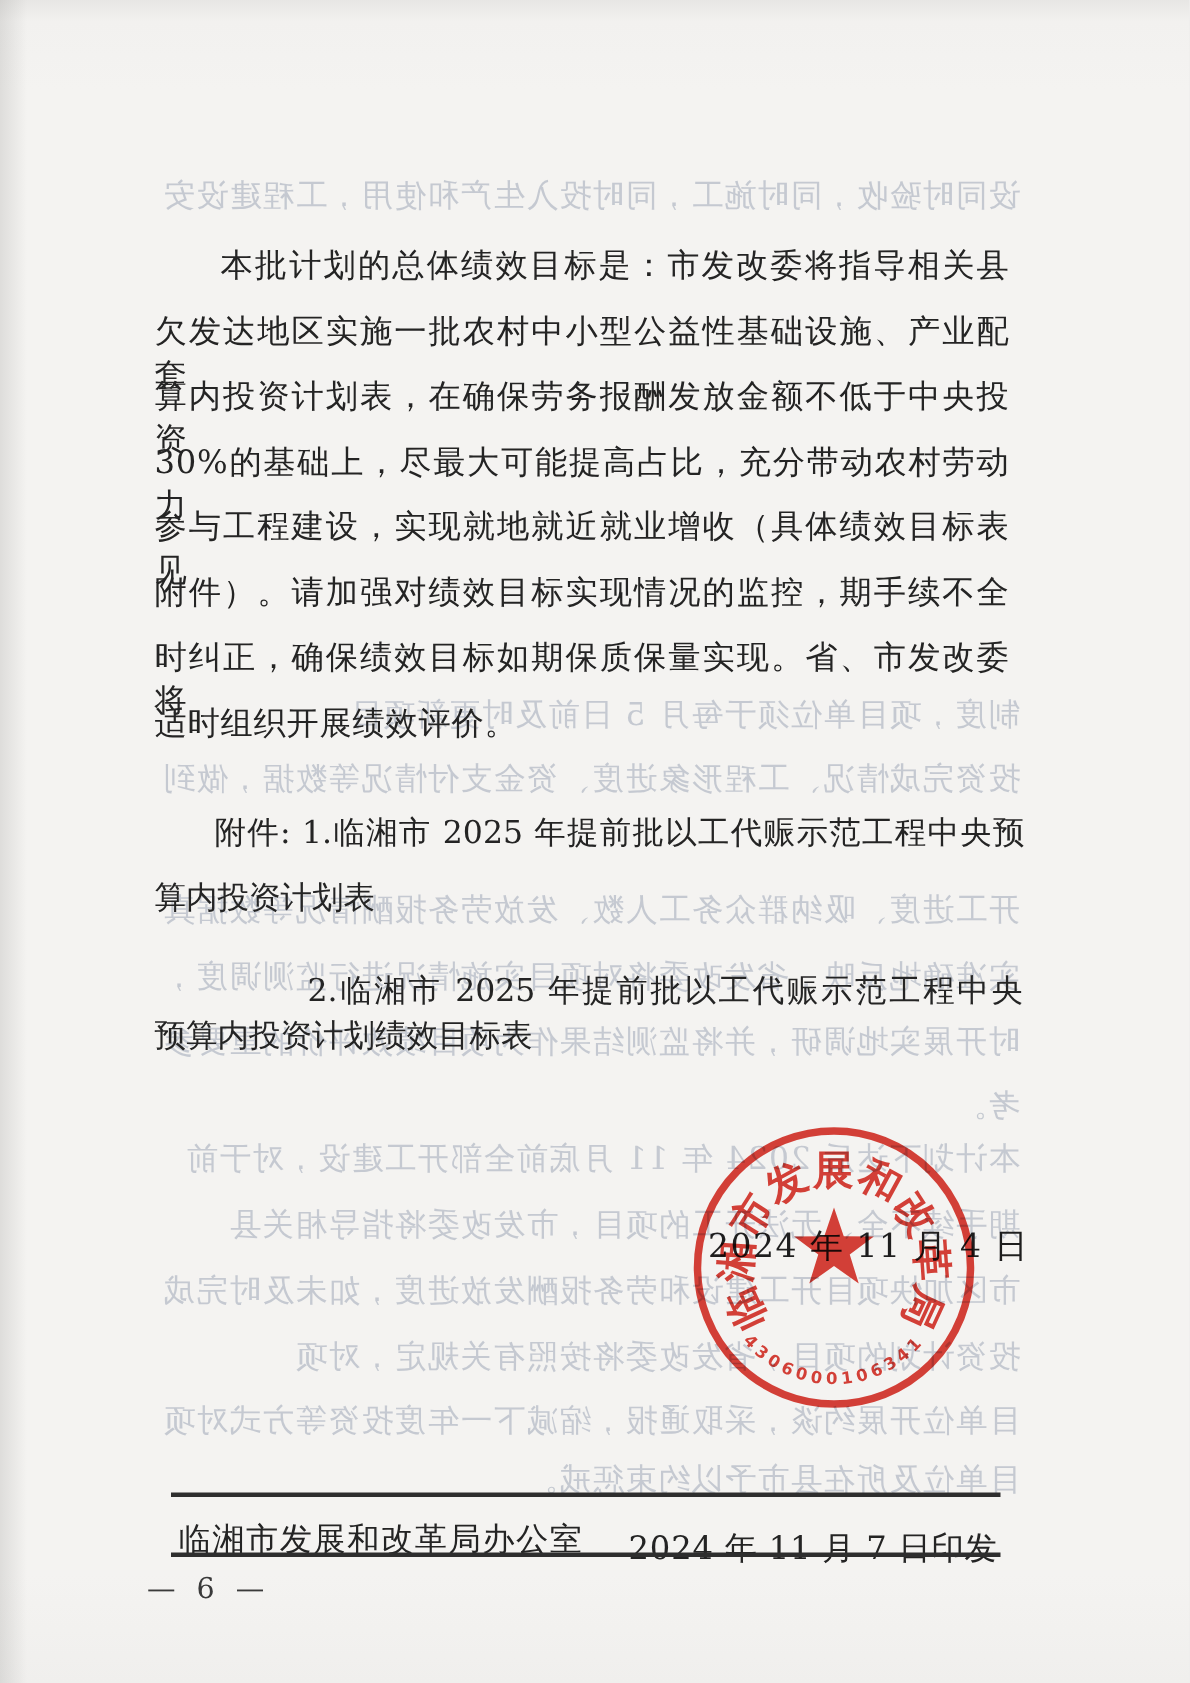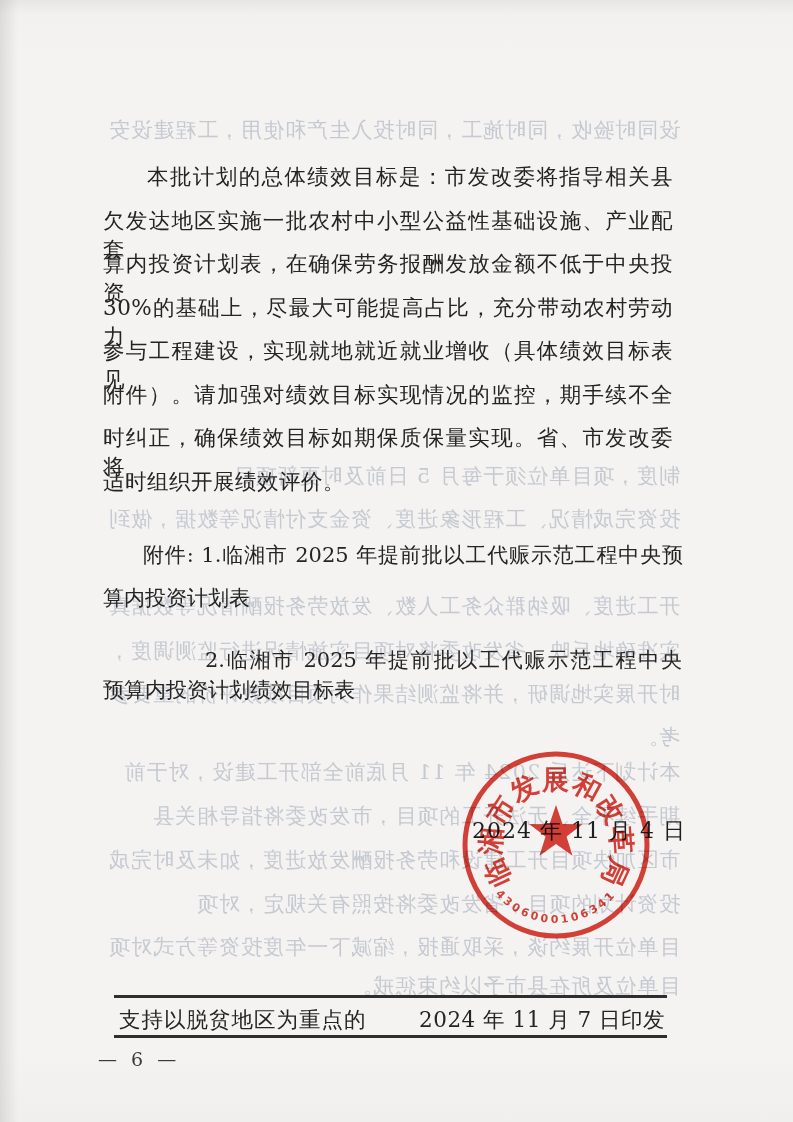--- a/index.html
+++ b/index.html
@@ -88,21 +88,21 @@
     position: absolute;
     left: 114px; top: 1005px;
     width: 553px;
     display: flex;
     justify-content: space-between;
     align-items: center;
     font-size: 21.5px;
     color: #242424;
   }
   .footer-left { padding-left: 5px; letter-spacing: 1px; white-space: nowrap; }
-  .footer-right { padding-right: 2px; letter-spacing: 0.5px; white-space: nowrap; }
+  .footer-right { padding-right: 2px; letter-spacing: 0.5px; white-space: nowrap; margin-top: 12px; }
   .page-number {
     position: absolute;
     left: 98px; top: 1048px;
     font-size: 19px;
     letter-spacing: 4px;
     color: #3a3a3a;
     white-space: nowrap;
   }
   
   .bleed {
@@ -166,20 +166,20 @@
     <text class="seal-org-text" fill="#d8281e">
       <textPath href="#arcTop" startOffset="50%" text-anchor="middle">临湘市发展和改革局</textPath>
     </text>
     <text class="seal-serial-text" fill="#d8281e">
       <textPath href="#arcBottom" startOffset="50%" text-anchor="middle">4306000106341</textPath>
     </text>
   </svg>
 
   <div class="rule rule-top"></div>
   <div class="footer-row">
-    <span class="footer-left">支持以脱贫地区为重点的</span>
+    <span class="footer-left">临湘市发展和改革局办公室</span>
     <span class="footer-right">2024 年 11 月 7 日印发</span>
   </div>
   <div class="rule rule-bottom"></div>
 
   <div class="page-number">— 6 —</div>
 
 </div>
 
 </body></html>

